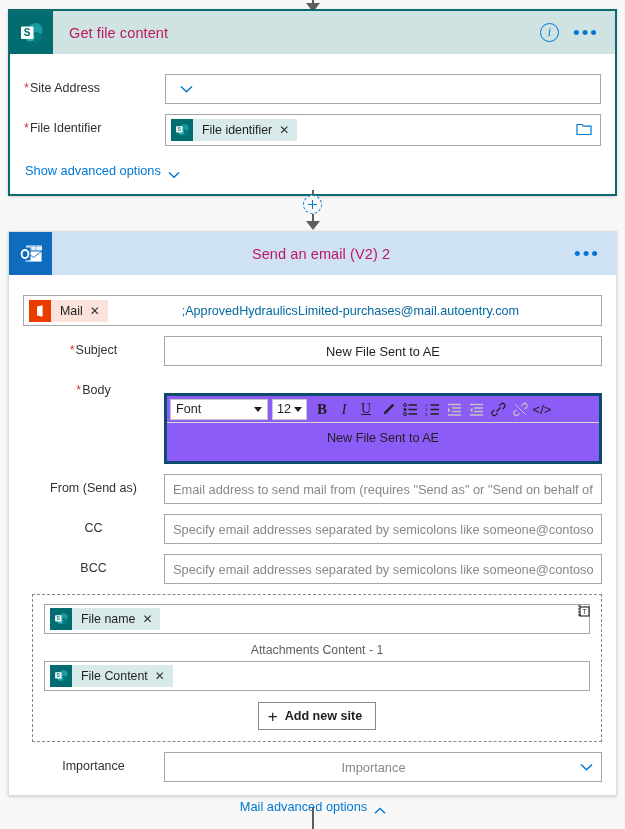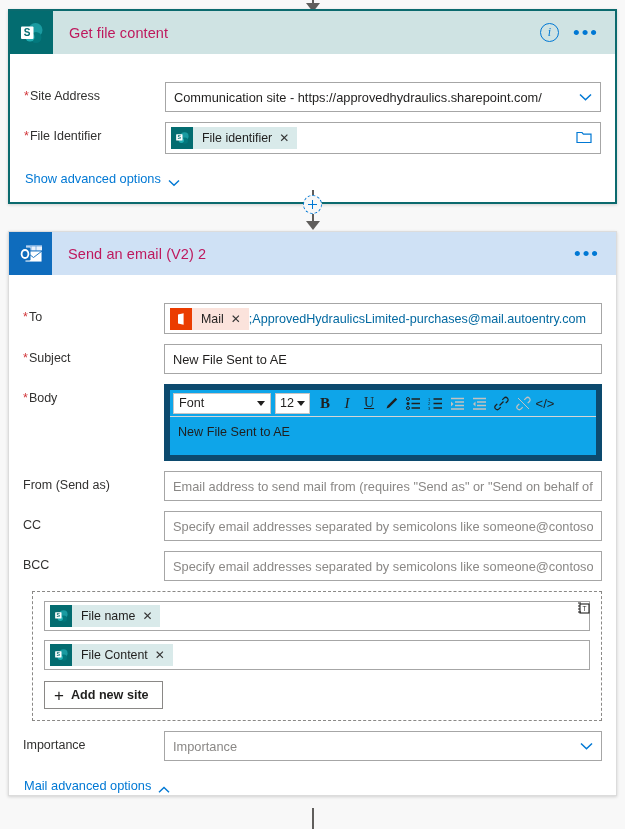--- a/index.html
+++ b/index.html
@@ -44,21 +44,21 @@
   .plus-circle:before { width: 9px; height: 1.6px; }
   .plus-circle:after { width: 1.6px; height: 9px; }
 
   
   .card {
     position: absolute;
     background: #fff;
     box-shadow: 0 1px 3px rgba(0,0,0,0.16);
   }
   .card.sp { border: 2px solid #0b6a6e; }
-  .card.ol { border: 1px solid #dcdcdc; }
+  .card.ol { border: 1px solid #dcdcdc; text-align: center; }
 
   .card-header {
     display: flex; align-items: center;
     height: 43px;
   }
   .sp .card-header { background: #cfe3e3; }
   .ol .card-header { background: #cfe1f5; }
 
   .app-tile {
     width: 43px; height: 43px;
@@ -78,21 +78,21 @@
   .hdr-actions { display: flex; align-items: center; gap: 14px; padding-right: 16px; }
   .info-icon {
     width: 19px; height: 19px; border-radius: 50%;
     border: 1.4px solid #0078d4; color: #0078d4;
     font-size: 12px; font-family: "Liberation Serif", serif;
     display: flex; align-items: center; justify-content: center;
     font-style: italic;
   }
   .ellipsis { color: #0078d4; font-size: 19px; letter-spacing: 2px; line-height: 8px; }
 
-  .card-body { padding: 28px 14px 14px 14px; border-radius: 20px; }
+  .card-body { padding: 20px 14px 14px 14px; border-radius: 20px; }
 
   
   .row {
     display: flex; align-items: flex-start;
     margin-bottom: 10px;
   }
   .row-label {
     width: 141px; flex: 0 0 141px;
     font-size: 12.5px; color: #323130;
     padding-top: 7px;
@@ -140,21 +140,21 @@
   .token-lbl { padding: 0 5px 0 9px; white-space: nowrap; }
   .token-x { padding: 0 8px 0 2px; font-size: 12px; color: #333; cursor: pointer; }
   .after-token {
     font-size: 12.6px; color: #0369a1;
     white-space: nowrap; overflow: hidden;
     flex: 1 1 auto; min-width: 0;
   }
   .folder-ico { flex: 0 0 auto; margin-left: 6px; }
 
   
-  .rte { border: 6px solid #0c4a6e; background: #0ea5e9; }
+  .rte { border: 3px solid #0c4a6e; background: #8b5cf6; margin-top: 17px; }
   .rte-toolbar {
     display: flex; align-items: center;
     height: 27px;
     border-bottom: 1px solid #d6d6d6;
     padding: 0 3px;
     gap: 0px;
   }
   .fontsel {
     display: flex; align-items: center; justify-content: space-between;
     width: 98px; height: 21px;
@@ -248,21 +248,20 @@
     </div>
 
     <div class="card-body">
 
       <div class="row">
         <div class="row-label">
           <span class="req">*</span><span>Site Address</span>
         </div>
         <div class="row-field">
           <div class="input-box">
-            <span class="txt">Communication site - https://approvedhydraulics.sharepoint.com/</span>
             <span class="chev">
               <svg width="13" height="8" viewBox="0 0 13 8">
                   <path d="M1 1.5 L6.5 6.8 L12 1.5" stroke="#0078d4" stroke-width="1.5" fill="none"></path>
                 </svg>
             </span>
           </div>
         </div>
       </div>
 
       <div class="row">
@@ -334,23 +333,20 @@
       </div>
       <div class="card-title">Send an email (V2) 2</div>
       <div class="hdr-actions">
         <div class="ellipsis">•••</div>
       </div>
     </div>
 
     <div class="card-body">
 
       <div class="row">
-        <div class="row-label">
-          <span class="req">*</span><span>To</span>
-        </div>
         <div class="row-field">
           <div class="input-box tokenbox" style="min-height:31px;">
             <span class="token mailtok">
               <span class="token-ico ol">
                 <svg width="14" height="14" viewBox="0 0 14 14">
                   <rect x="0" y="0" width="14" height="14" fill="#eb3c00"></rect>
                   <path d="M4 2.4 L9.6 1.2 V12.8 L4 11.6 Z" fill="#fff"></path>
                   <rect x="4" y="3.2" width="3.2" height="7.6" fill="#fff"></rect>
                 </svg>
               </span>
@@ -493,20 +489,21 @@
                   <text x="7.5" y="14.5" font-family="Liberation Sans, sans-serif" font-size="9" font-weight="bold" fill="#036c70" text-anchor="middle">S</text>
                 </svg>
               </span>
               <span class="token-lbl">File name</span>
               <span class="token-x">✕</span>
             </span>
           </div>
         </div>
 
         <div class="attach-field">
+          <div class="attach-lbl">Attachments Content - 1</div>
           <div class="input-box tokenbox" style="min-height:30px;">
             <span class="token">
               <span class="token-ico sp">
                 <svg width="15" height="14" viewBox="0 0 26 24">
                   <circle cx="16.5" cy="9" r="7" fill="#1a9ba1"></circle>
                   <circle cx="17" cy="16.5" r="5.5" fill="#03787c"></circle>
                   <circle cx="11" cy="16" r="4.6" fill="#21adb2"></circle>
                   <rect x="2" y="5.5" width="11" height="11" rx="1" fill="#fff"></rect>
                   <text x="7.5" y="14.5" font-family="Liberation Sans, sans-serif" font-size="9" font-weight="bold" fill="#036c70" text-anchor="middle">S</text>
                 </svg>

